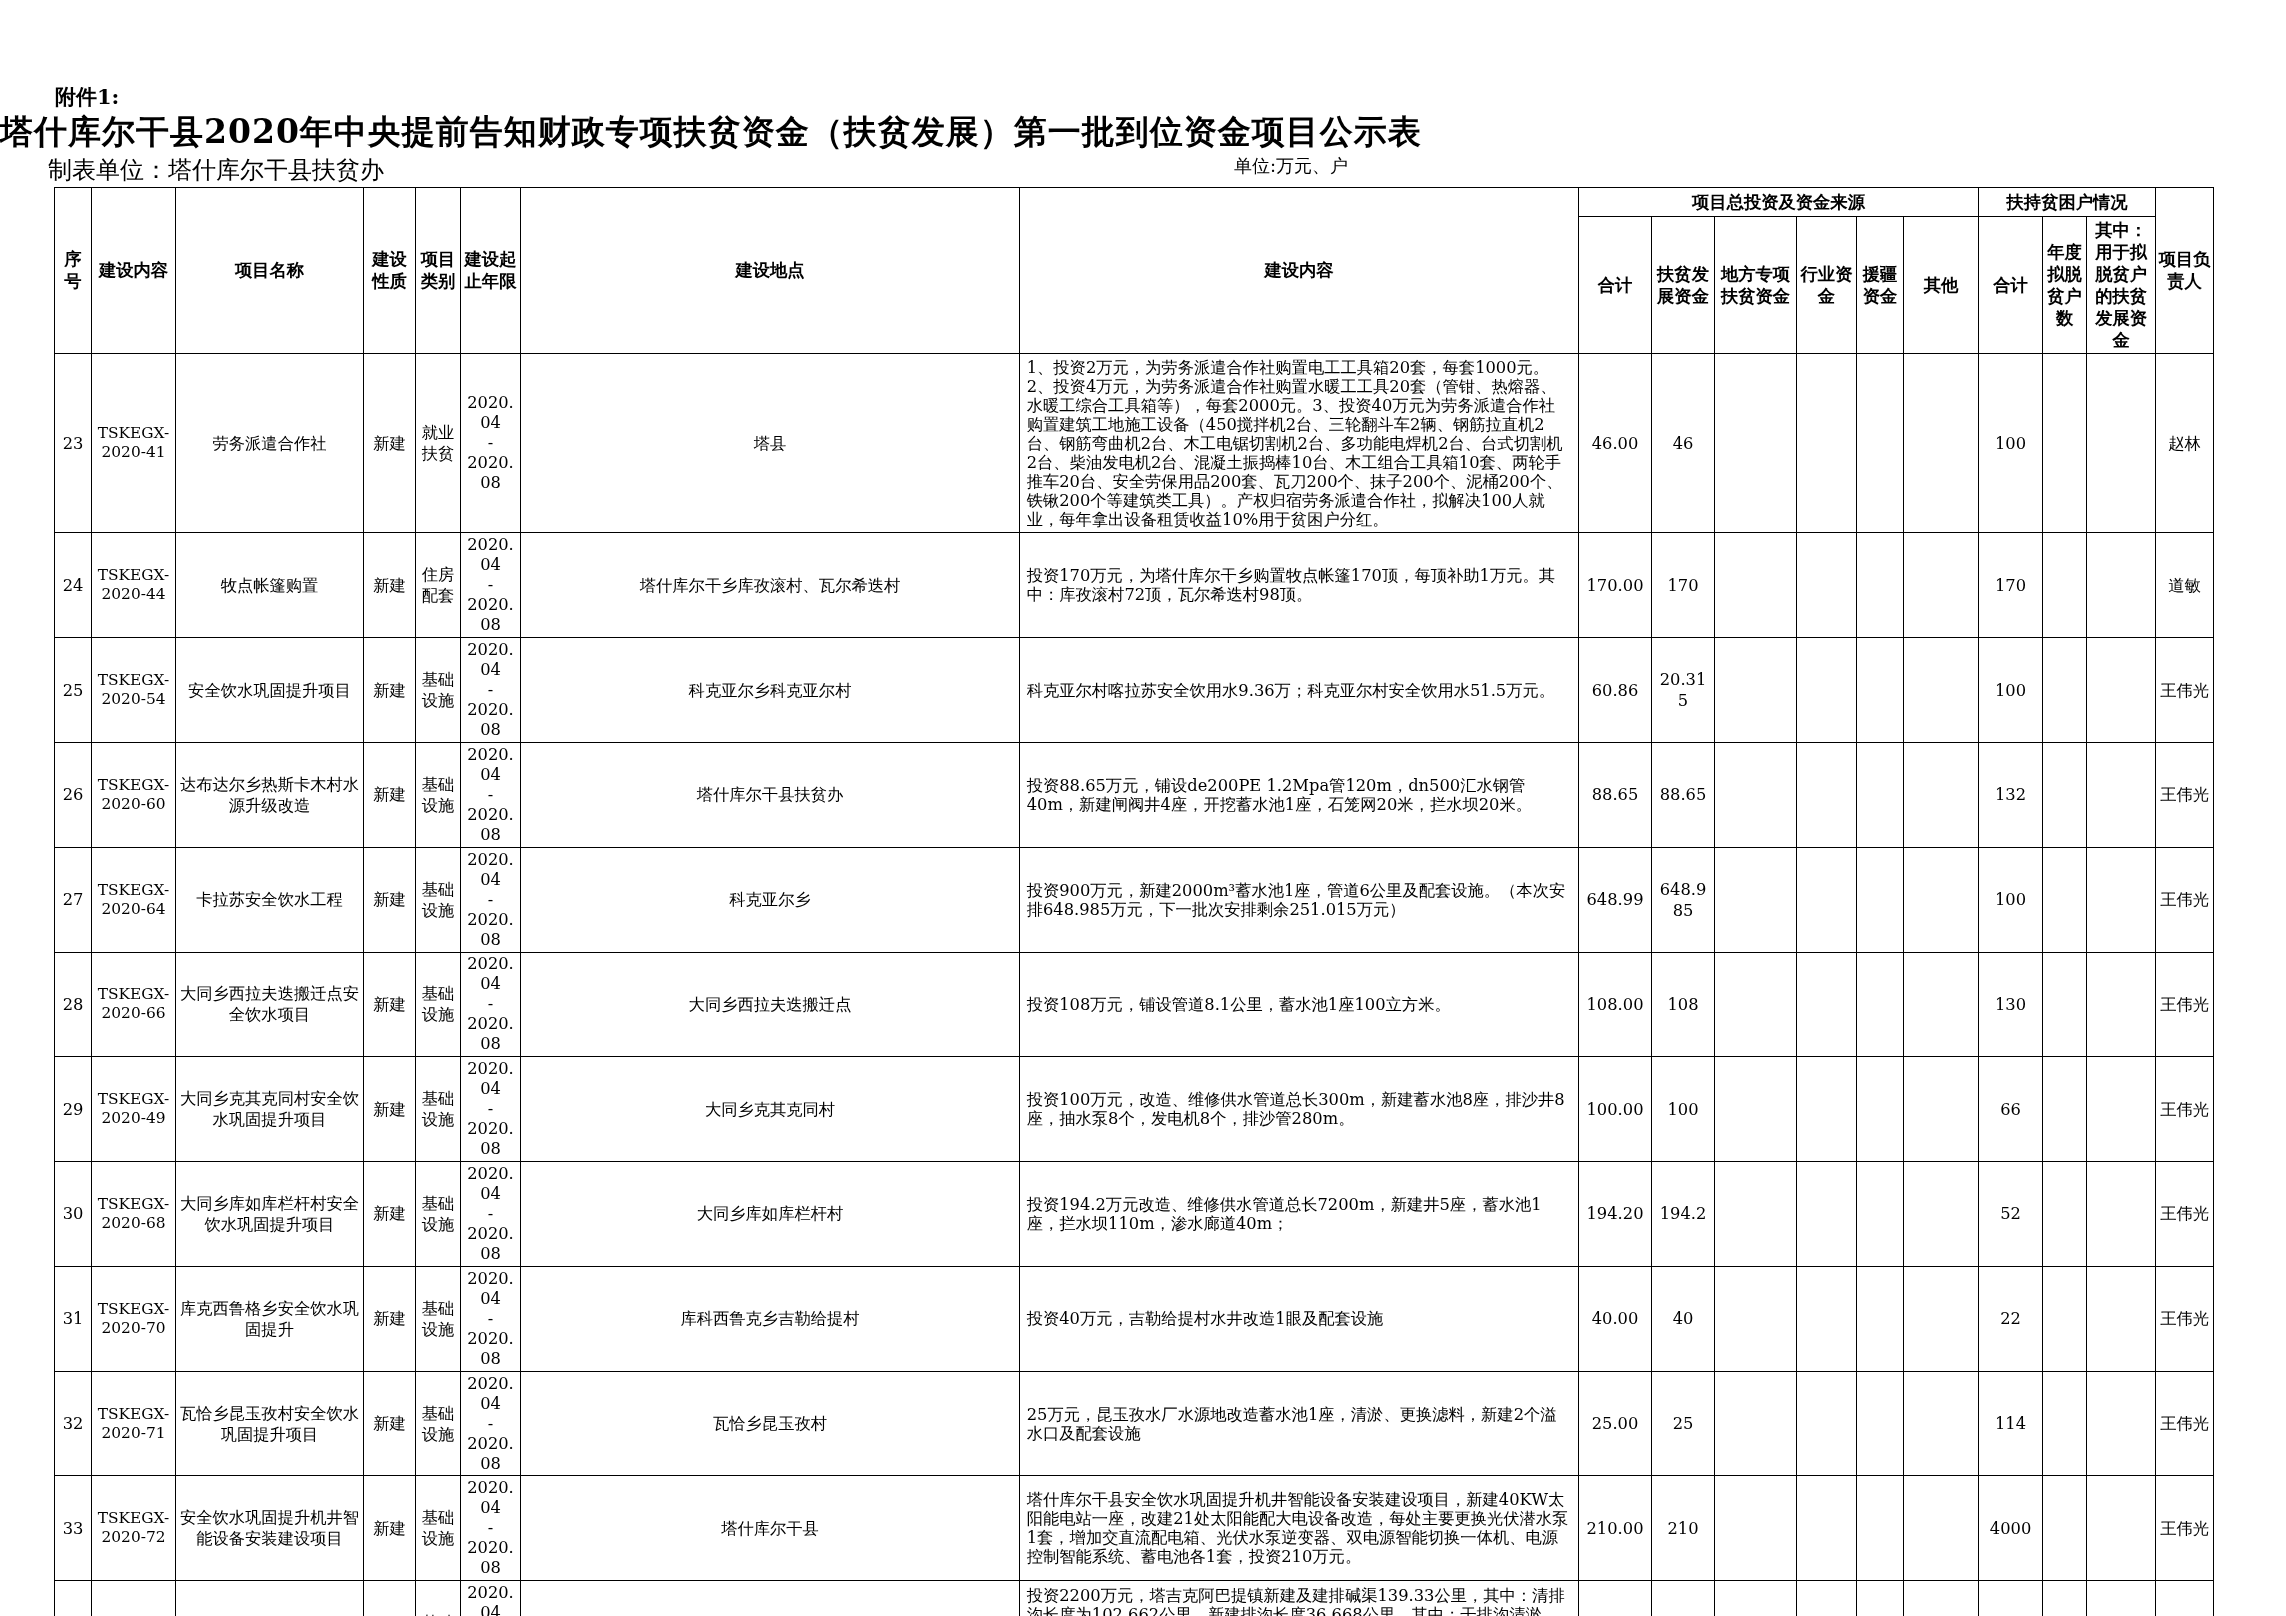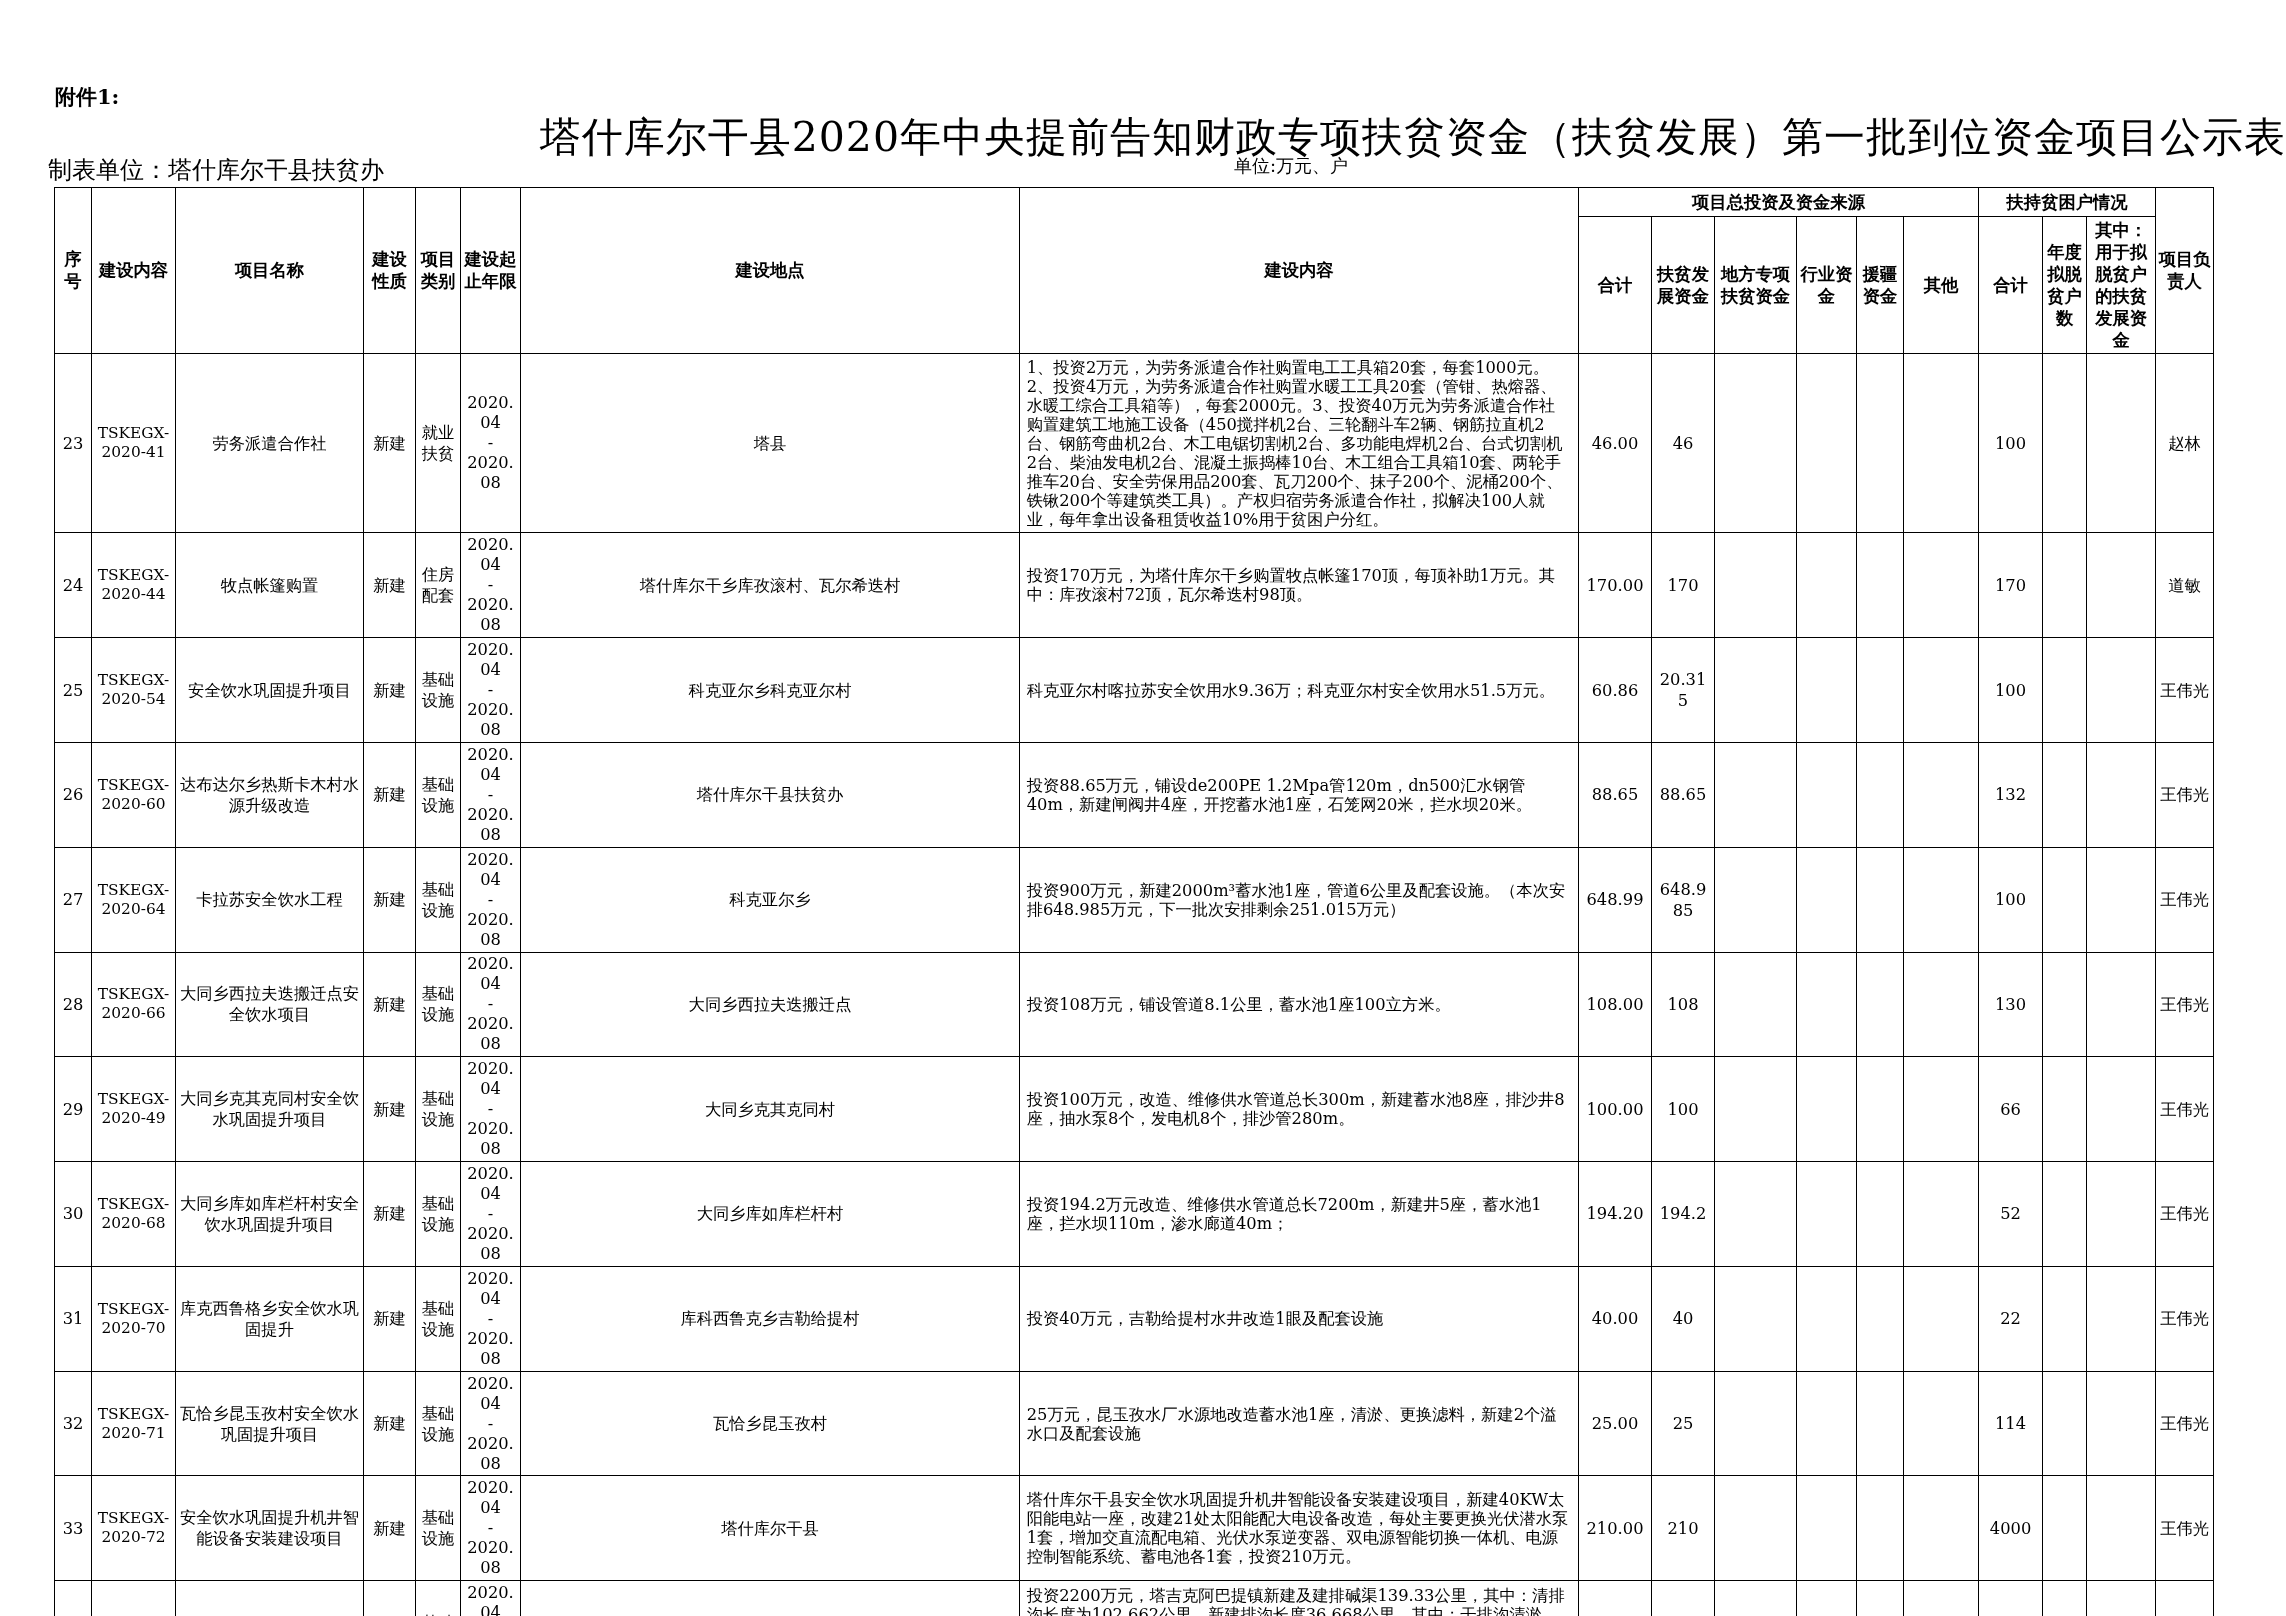--- a/index.html
+++ b/index.html
@@ -10,21 +10,21 @@
     font-family:"DejaVu Serif","Liberation Serif",serif;
     color:#000;
     overflow:hidden;
   }
   .attachment{
     position:absolute;left:55px;top:83px;
     font-size:21px;font-weight:bold;
   }
   .doc-title{
     position:absolute;left:0;top:110px;width:2286px;
-    text-align:right;font-size:41px;font-weight:normal;letter-spacing:1px;
+    text-align:left;font-size:33px;font-weight:bold;letter-spacing:1px;
   }
   .meta-left{
     position:absolute;left:48px;top:154px;
     font-size:24px;
   }
   .meta-right{
     position:absolute;left:1234px;top:154px;
     font-size:18px;
   }
   .table-wrap{

